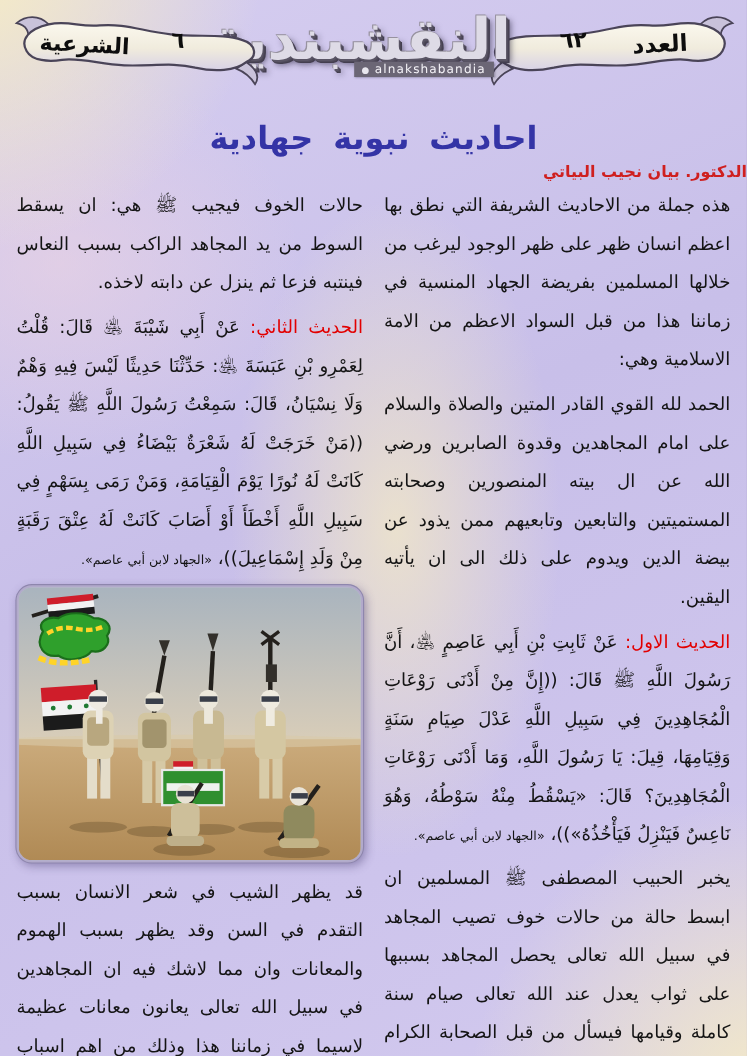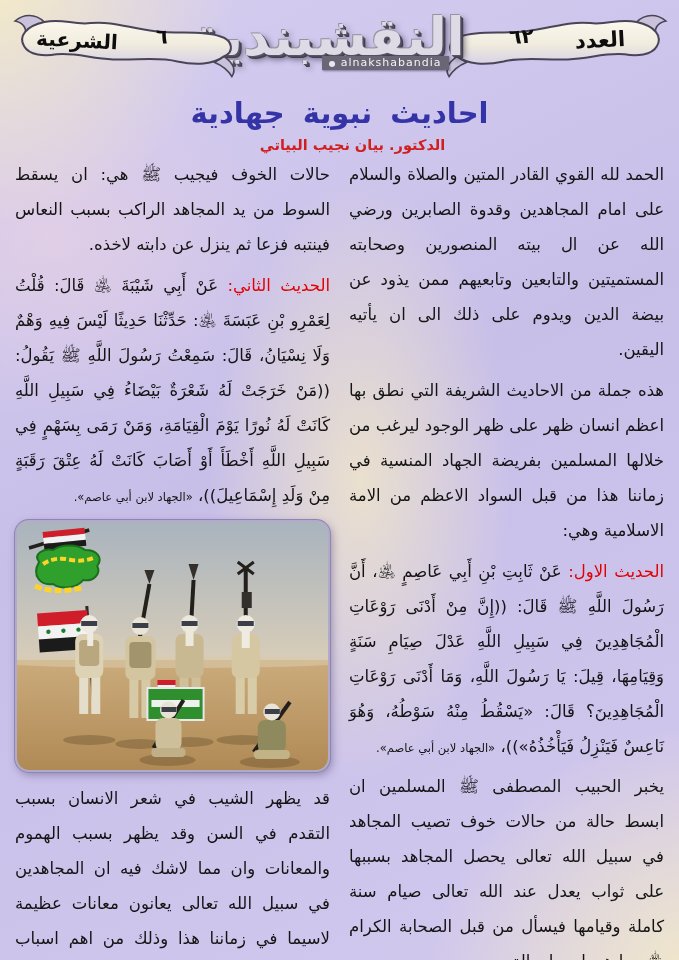--- a/index.html
+++ b/index.html
@@ -32,24 +32,24 @@
   }
   .logo-en{
     position:absolute;right:16px;bottom:2px;direction:ltr;
     background:#6b6675;color:#f4f2f7;font-size:11px;letter-spacing:1px;
     padding:0 7px 1px;box-shadow:1px 1px 2px rgba(40,35,60,.5);
   }
   .logo-en::before{content:"\25CF";font-size:8px;margin-right:4px;color:#e8e6ee;}
   
   .title{
     text-align:center;color:#3434a6;font-size:29px;font-weight:bold;
-    letter-spacing:0;word-spacing:8px;margin-top:4px;
+    letter-spacing:0;word-spacing:8px;margin-top:16px;
   }
   .byline{
-    direction:rtl;text-align:center;color:#cf1f1f;font-size:14.5px;font-weight:bold;
+    direction:rtl;text-align:right;color:#cf1f1f;font-size:14.5px;font-weight:bold;
     padding:7px 0 3px 26px;
   }
   
   .cols{display:flex;gap:19px;padding:2px 15px 0;align-items:flex-start;}
   .col{flex:1;min-width:0;}
   p.body{
     font-size:16.5px;line-height:2.12;margin:0 0 6px;
     text-align:justify;color:#141414;
   }
   .hlabel{color:#e20000;font-weight:normal;}
@@ -104,22 +104,22 @@
       </svg>
     </div>
   </div>
 
   <div class="title">احاديث نبوية جهادية</div>
   <div class="byline">الدكتور. بيان نجيب البياتي</div>
 
   <div class="cols">
 
     <div class="col">
+      <p class="body">هذه جملة من الاحاديث الشريفة التي نطق بها اعظم انسان ظهر على ظهر الوجود ليرغب من خلالها المسلمين بفريضة الجهاد المنسية في زماننا هذا من قبل السواد الاعظم من الامة الاسلامية وهي:</p>
       <p class="body">الحمد لله القوي القادر المتين والصلاة والسلام على امام المجاهدين وقدوة الصابرين ورضي الله عن ال بيته المنصورين وصحابته المستميتين والتابعين وتابعيهم ممن يذود عن بيضة الدين ويدوم على ذلك الى ان يأتيه اليقين.</p>
-      <p class="body">هذه جملة من الاحاديث الشريفة التي نطق بها اعظم انسان ظهر على ظهر الوجود ليرغب من خلالها المسلمين بفريضة الجهاد المنسية في زماننا هذا من قبل السواد الاعظم من الامة الاسلامية وهي:</p>
       <p class="body"><span class="hlabel">الحديث الاول:</span> <span>عَنْ ثَابِتِ بْنِ أَبِي عَاصِمٍ ﵁، أَنَّ رَسُولَ اللَّهِ ﷺ قَالَ: ((إِنَّ مِنْ أَدْنَى رَوْعَاتِ الْمُجَاهِدِينَ فِي سَبِيلِ اللَّهِ عَدْلَ صِيَامِ سَنَةٍ وَقِيَامِهَا، قِيلَ: يَا رَسُولَ اللَّهِ، وَمَا أَدْنَى رَوْعَاتِ الْمُجَاهِدِينَ؟ قَالَ: «يَسْقُطُ مِنْهُ سَوْطُهُ، وَهُوَ نَاعِسٌ فَيَنْزِلُ فَيَأْخُذُهُ»))،</span> <span class="cite">«الجهاد لابن أبي عاصم».</span></p>
       <p class="body">يخبر الحبيب المصطفى ﷺ المسلمين ان ابسط حالة من حالات خوف تصيب المجاهد في سبيل الله تعالى يحصل المجاهد بسببها على ثواب يعدل عند الله تعالى صيام سنة كاملة وقيامها فيسأل من قبل الصحابة الكرام ﵃ وما هي ابسط حالة من</p>
     </div>
 
     <div class="col">
       <p class="body">حالات الخوف فيجيب ﷺ هي: ان يسقط السوط من يد المجاهد الراكب بسبب النعاس فينتبه فزعا ثم ينزل عن دابته لاخذه.</p>
       <p class="body"><span class="hlabel">الحديث الثاني:</span> <span>عَنْ أَبِي شَيْبَةَ ﵁ قَالَ: قُلْتُ لِعَمْرِو بْنِ عَبَسَةَ ﵁: حَدِّثْنَا حَدِيثًا لَيْسَ فِيهِ وَهْمٌ وَلَا نِسْيَانُ، قَالَ: سَمِعْتُ رَسُولَ اللَّهِ ﷺ يَقُولُ: ((مَنْ خَرَجَتْ لَهُ شَعْرَةٌ بَيْضَاءُ فِي سَبِيلِ اللَّهِ كَانَتْ لَهُ نُورًا يَوْمَ الْقِيَامَةِ، وَمَنْ رَمَى بِسَهْمٍ فِي سَبِيلِ اللَّهِ أَخْطَأَ أَوْ أَصَابَ كَانَتْ لَهُ عِتْقَ رَقَبَةٍ مِنْ وَلَدِ إِسْمَاعِيلَ))،</span> <span class="cite">«الجهاد لابن أبي عاصم».</span></p>
 
       <div class="photo">
         <svg viewBox="0 0 310 248" preserveAspectRatio="none">

